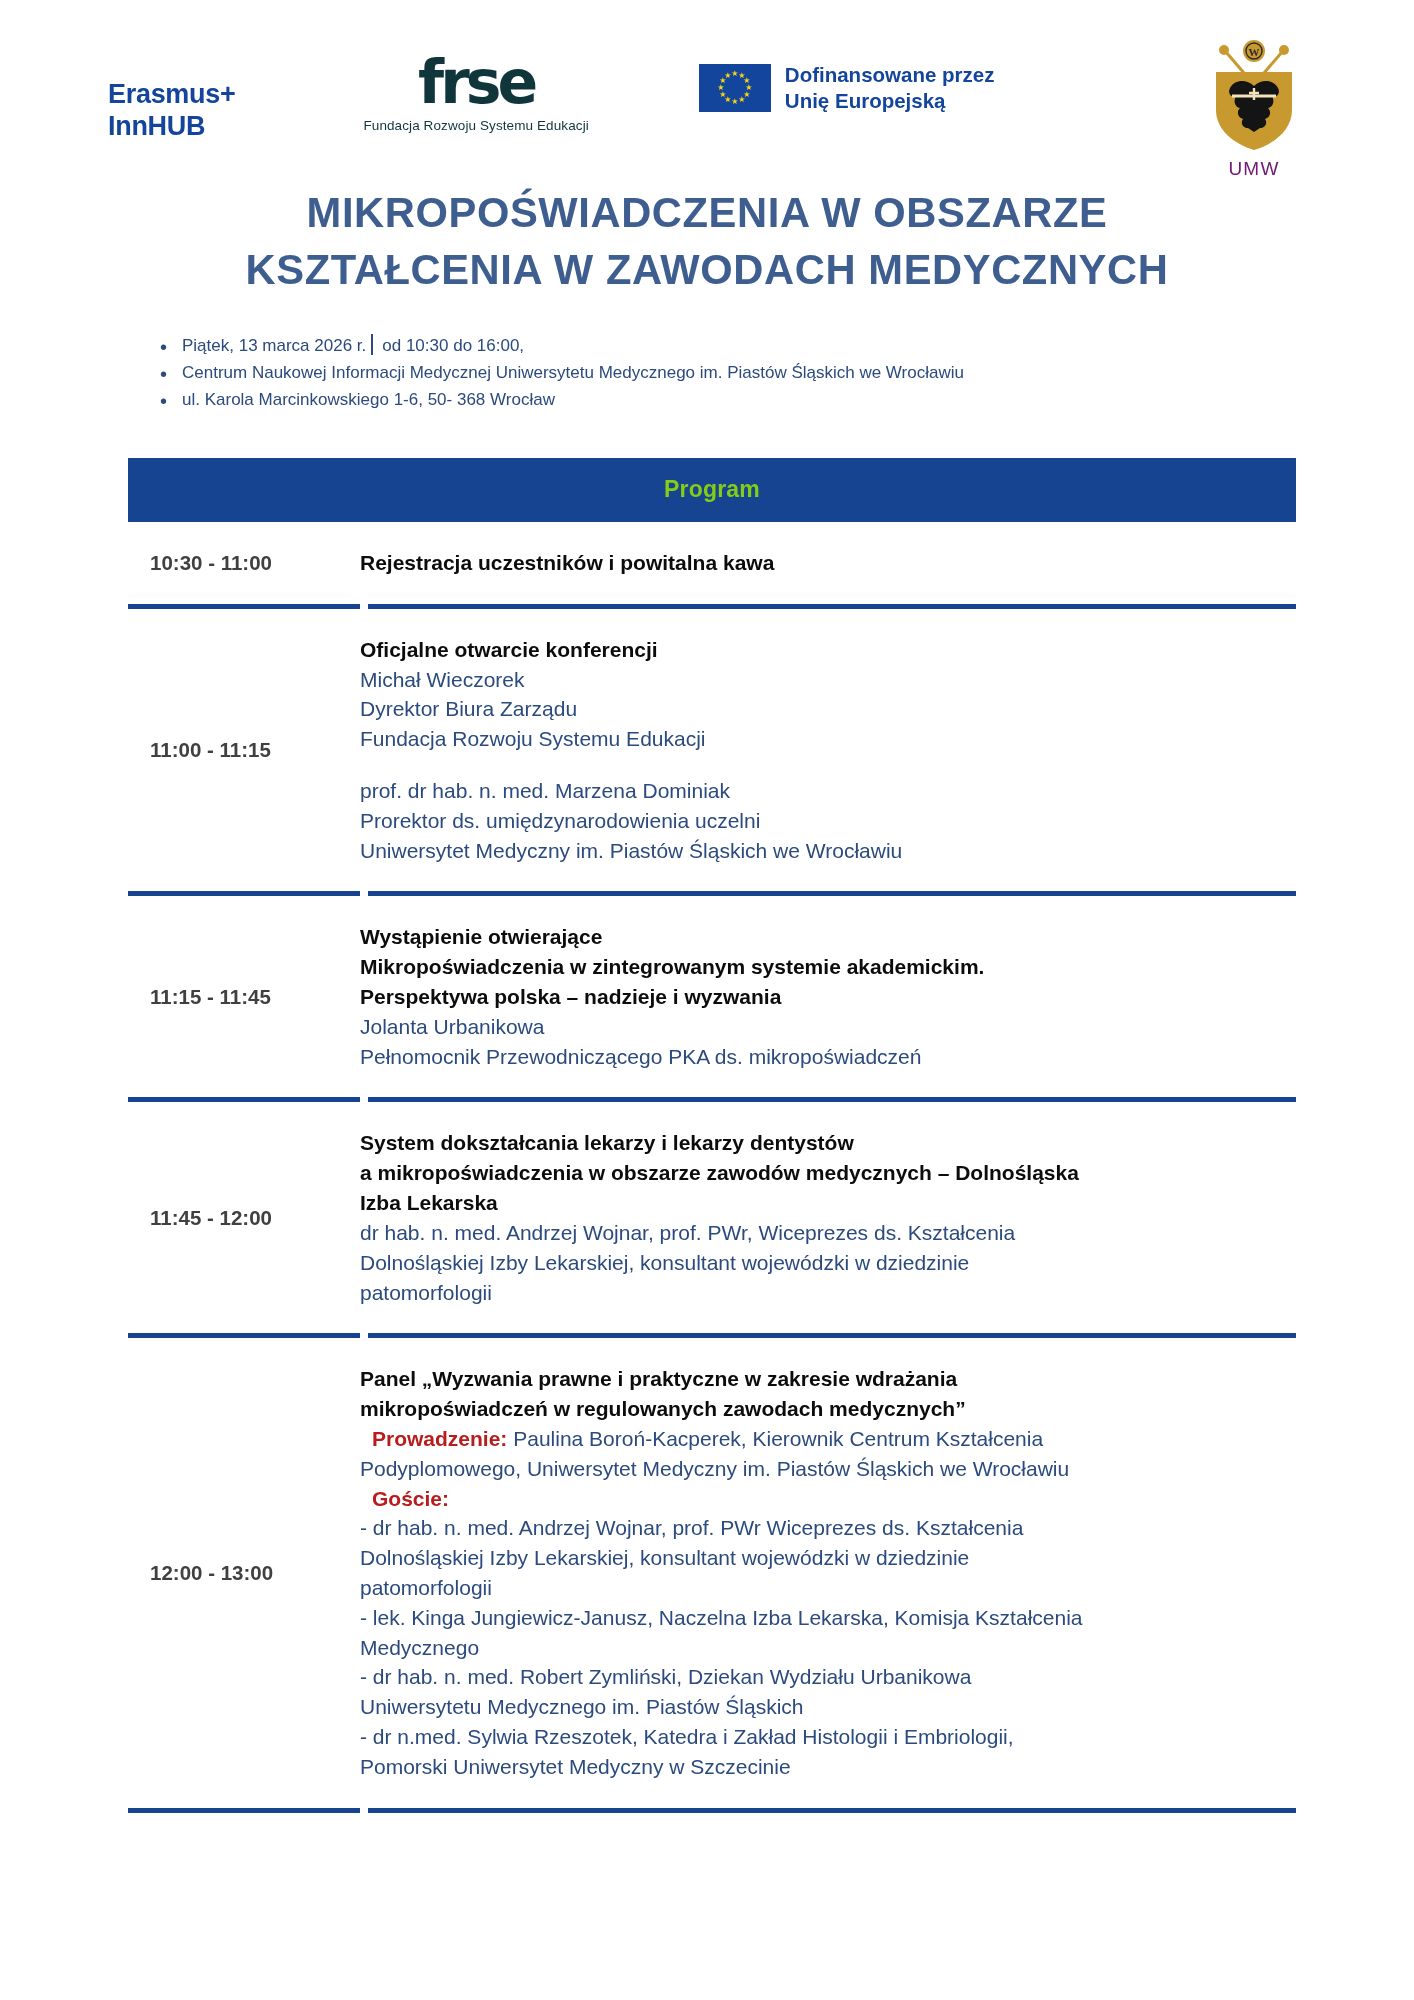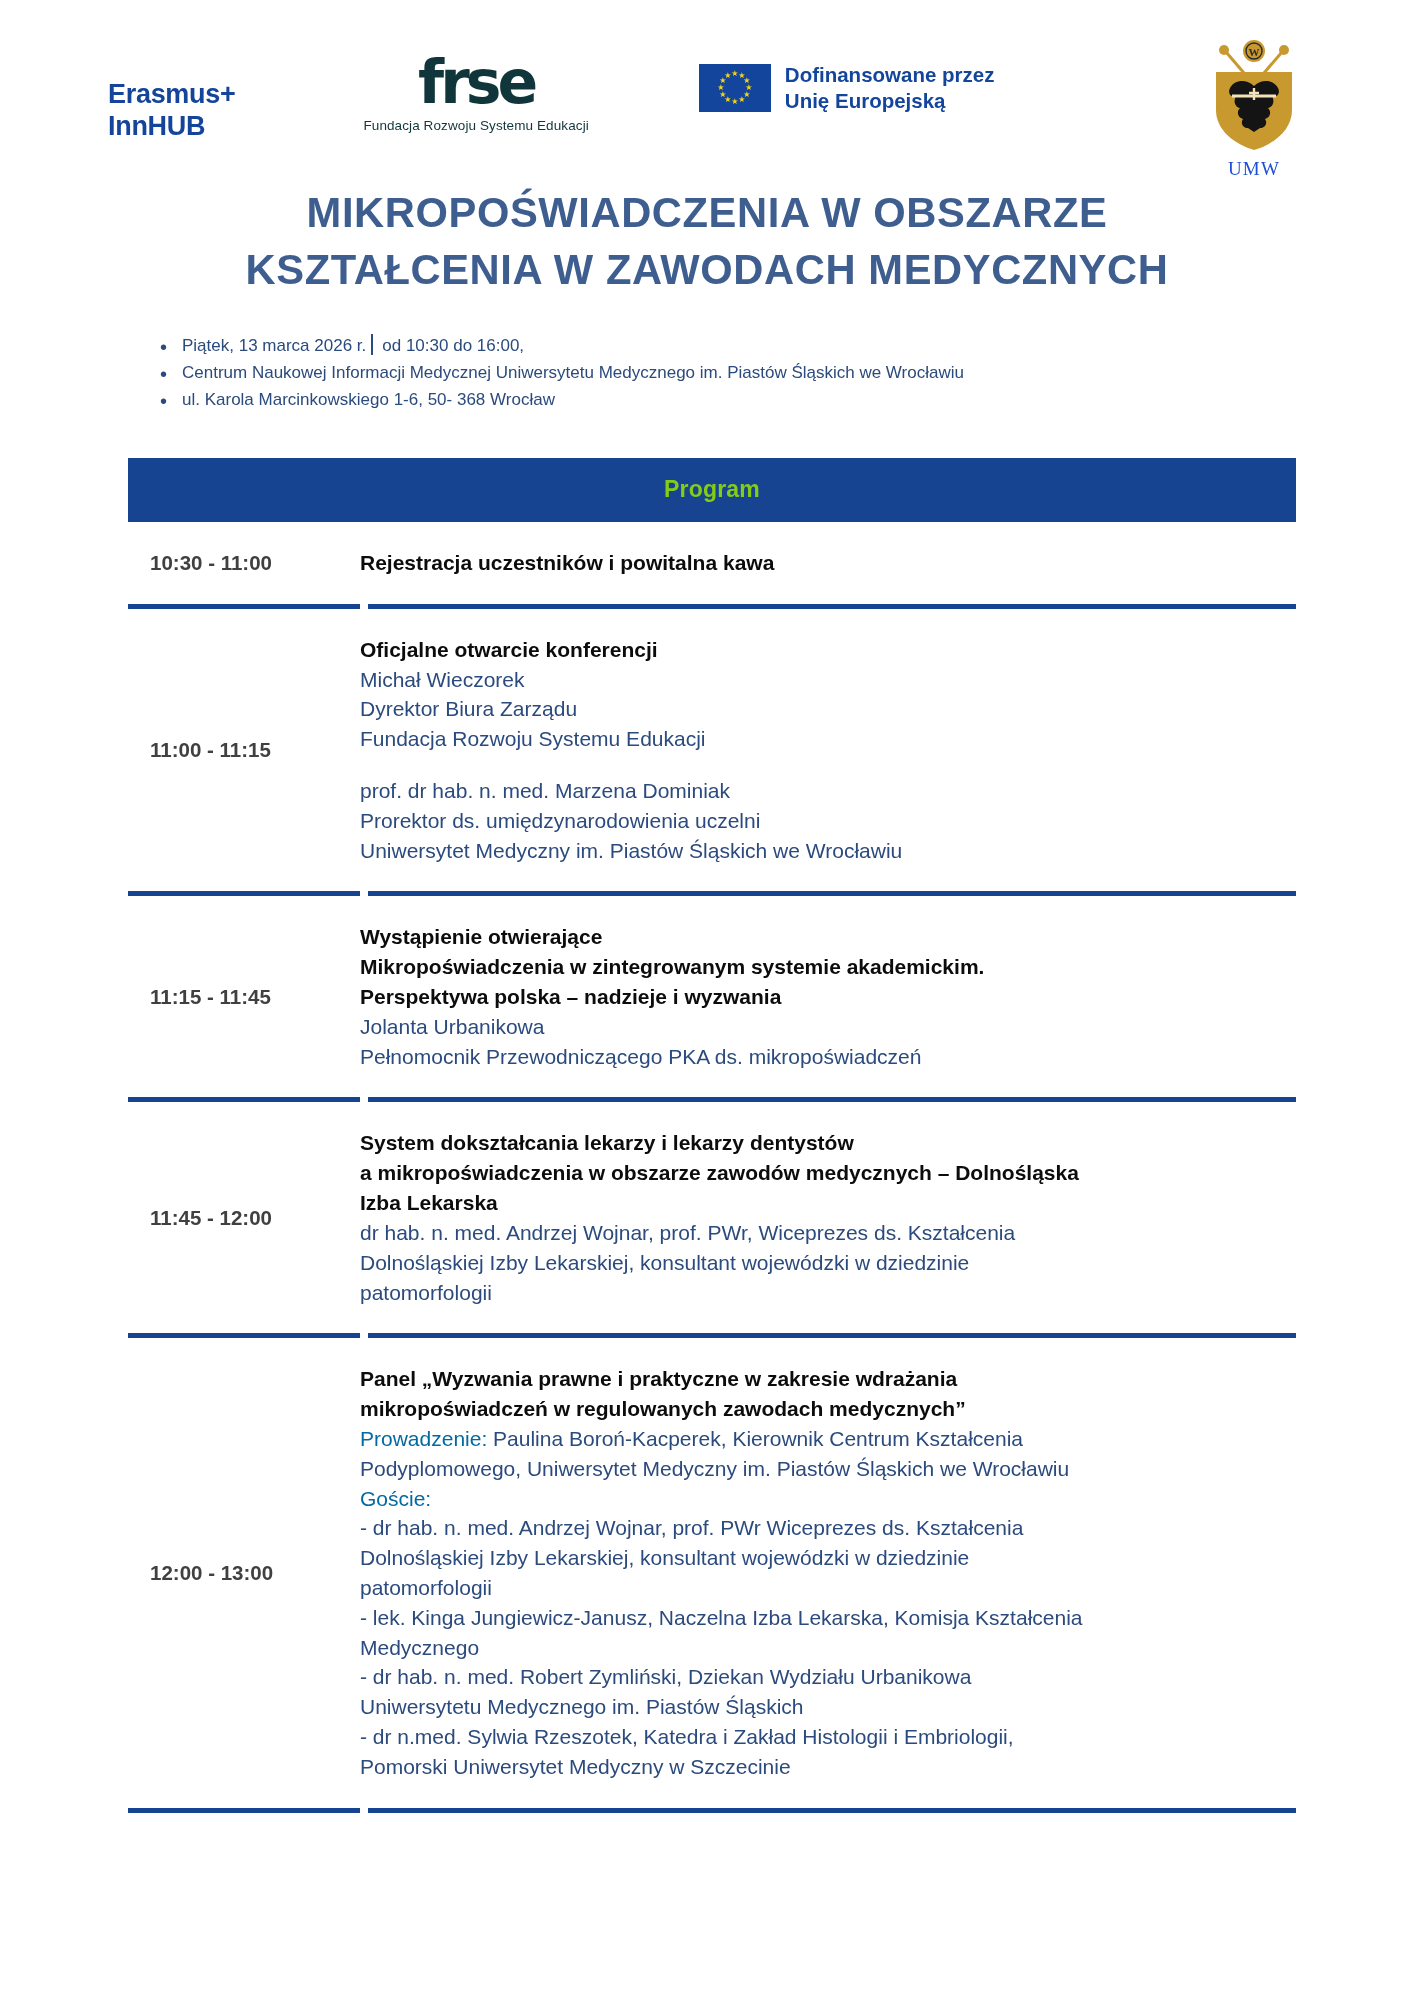--- a/index.html
+++ b/index.html
@@ -97,24 +97,24 @@
     text-align: center;
     width: 140px;
   }
   .umw-crest {
     width: 104px;
     height: 118px;
     margin: 0 auto;
     position: relative;
   }
   .umw-label {
-    font-family: Liberation Serif, serif;
+    font-family: Liberation Sans, sans-serif;
     font-size: 19px;
     letter-spacing: 1.2px;
-    color: #1d4ed8;
+    color: #701a75;
     margin-top: 2px;
   }
 
   
   .title {
     margin: 44px 0 0 0;
     padding: 0 150px;
     text-align: center;
     font-family: "Liberation Sans Narrow", "Liberation Sans", "DejaVu Sans", sans-serif;
     font-weight: bold;
@@ -212,22 +212,23 @@
   .bold-black {
     font-weight: bold;
     color: #0c0c0c;
     display: block;
   }
   .blue-line {
     display: block;
     color: #2b4a7d;
   }
   .blue-bold {
-    font-weight: normal;
-    color: #0369a1;
+    font-weight: bold;
+    color: #b91c1c;
+    margin-left: 12px;
   }
   .spacer-line {
     display: block;
     height: 22px;
   }
   .bottom-rule {
     display: flex;
     height: 5px;
     margin-top: 0;
   }

